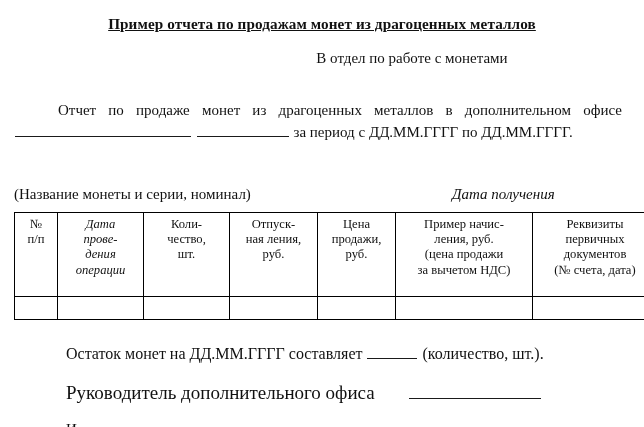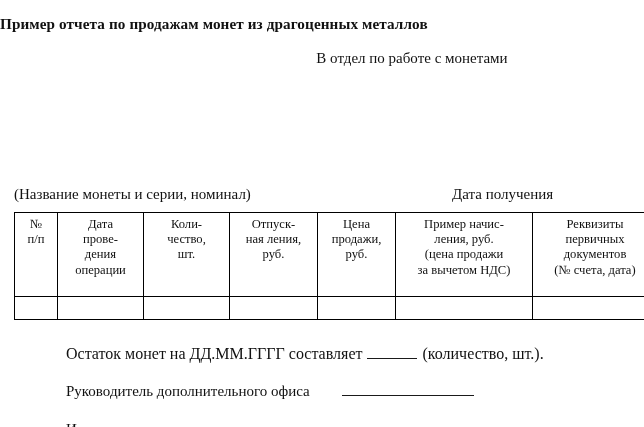--- a/index.html
+++ b/index.html
@@ -22,26 +22,27 @@
     height: 427px;
     box-sizing: border-box;
   }
 
   
   .doc-title {
     position: absolute;
     left: 0;
     top: 16px;
     width: 644px;
-    text-align: left;
+    text-align: center;
     font-weight: bold;
     font-size: 15.2px;
     letter-spacing: 0.1px;
     line-height: 1.1;
     white-space: nowrap;
+    text-decoration: underline;
   }
 
   
   .addressee {
     position: absolute;
     right: 22px;
     top: 48px;
     width: 420px;
     text-align: center;
     font-size: 15px;
@@ -86,20 +87,21 @@
     position: absolute;
     left: 0;
     top: 0;
     white-space: nowrap;
   }
   .caption-right {
     position: absolute;
     left: 438px;
     top: 0;
     white-space: nowrap;
+    font-style: italic;
   }
 
   
   .tbl-wrap {
     position: absolute;
     left: 14px;
     top: 212px;
     width: 608px;
   }
   table.report {
@@ -114,41 +116,41 @@
     font-size: 12.6px;
     line-height: 15.2px;
     text-align: center;
     vertical-align: top;
     padding: 4px 2px 5px 2px;
   }
   table.report th { height: 74px; }
   table.report td.empty-cell { height: 22px; padding: 0; }
 
   .c1 { width: 38px; }
-  .c2 { width: 81px; }
+  .c2 { width: 81px; font-style: italic; }
   .c3 { width: 81px; }
   .c4 { width: 83px; }
   .c5 { width: 73px; }
   .c6 { width: 132px; }
   .c7 { width: 120px; }
 
   
   .remainder {
     position: absolute;
     left: 66px;
     top: 343px;
     font-size: 16px;
     line-height: 21px;
     white-space: nowrap;
   }
   .sign-head {
     position: absolute;
     left: 66px;
     top: 381px;
-    font-size: 15px;
+    font-size: 19px;
     line-height: 21px;
     white-space: nowrap;
   }
   .sign-exec {
     position: absolute;
     left: 66px;
     top: 403px;
     font-size: 15px;
     line-height: 21px;
     white-space: nowrap;
@@ -160,20 +162,26 @@
 <body>
 
 <div class="page">
 
   <div class="doc-title">Пример отчета по продажам монет из драгоценных металлов</div>
 
   <div class="addressee">
     <div>В отдел по работе с монетами</div>
   </div>
 
+  <div class="intro">
+    <span>Отчет по продаже монет из драгоценных металлов в дополнительном офисе</span>
+    <span class="fill fill-long"></span>
+    <span class="fill fill-mid"></span>
+    <span>за период с ДД.ММ.ГГГГ по ДД.ММ.ГГГГ.</span>
+  </div>
 
   <div class="caption-row">
     <span class="caption-left">(Название монеты и серии, номинал)</span>
     <span class="caption-right">Дата получения</span>
   </div>
 
   <div class="tbl-wrap">
     <table class="report">
       <thead>
         <tr>

